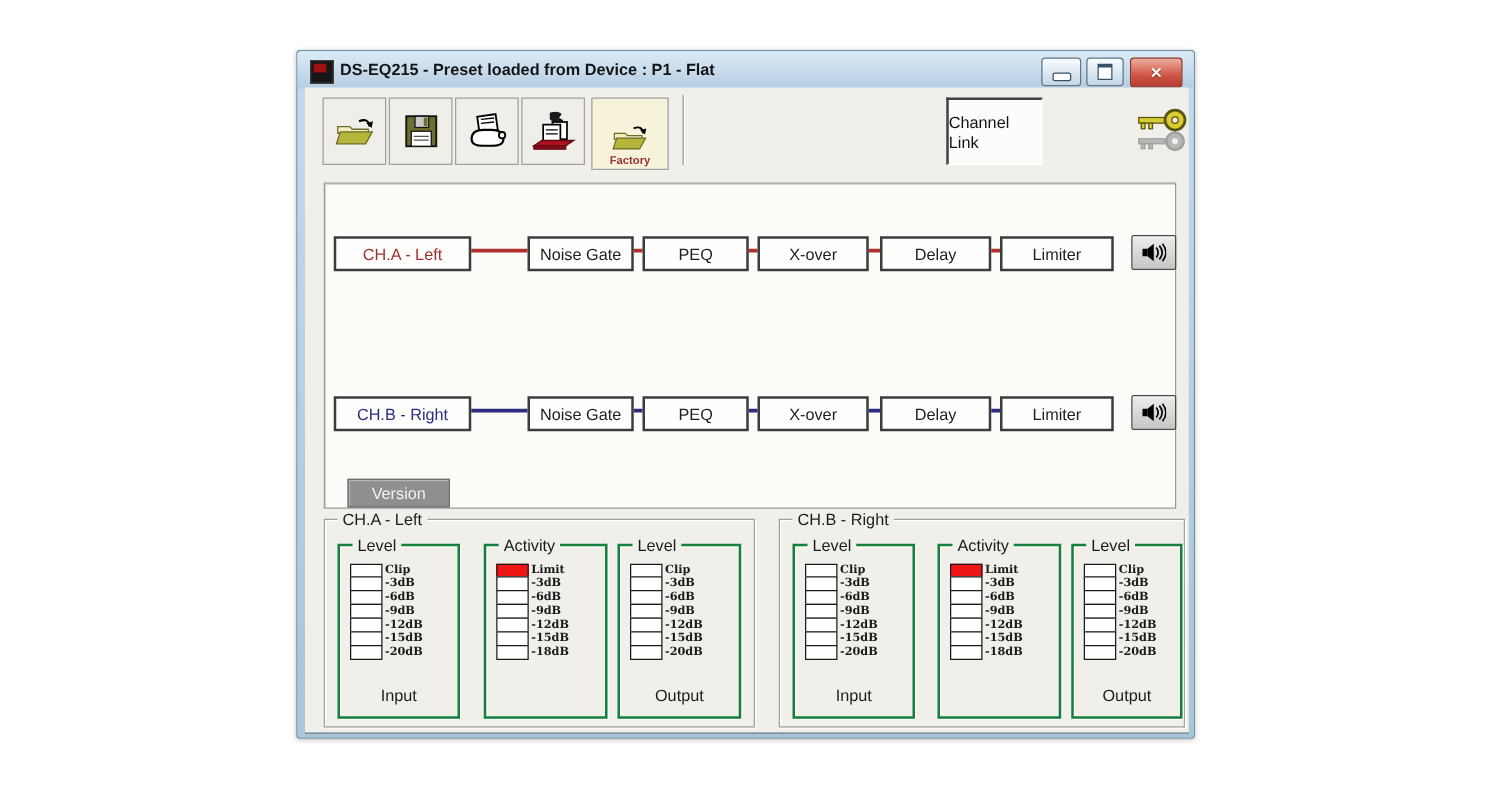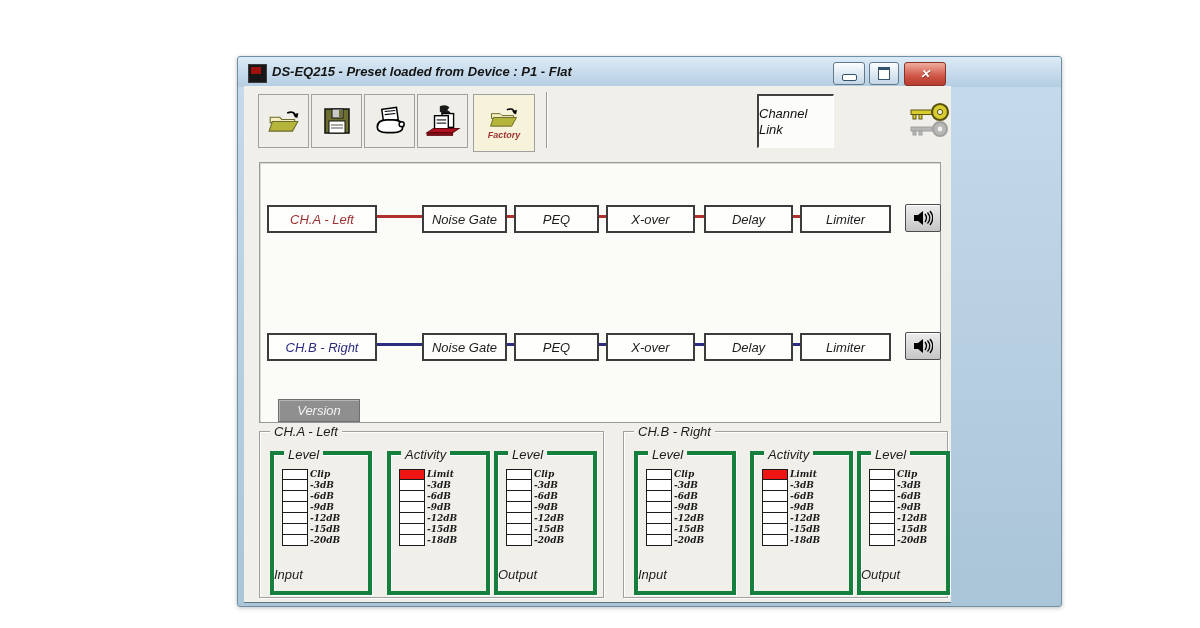--- a/index.html
+++ b/index.html
@@ -1,22 +1,22 @@
 <!DOCTYPE html>
 <html style="--channel-a: #9c3232; --channel-a-line: #b03030; --channel-b: #2c2c80; --channel-b-line: #2c2c80; --meter-lit: #ee1515; --titlebar-blue: #bed3e4; --close-red: #ce5546;"><head>
 <meta charset="utf-8">
 <style>
   html,body{margin:0;padding:0;}
   .stage{position:relative;width:1200px;height:628px;background:#ffffff;overflow:hidden;
          font-family:"Liberation Sans",sans-serif;color:#1a1a1a;}
 
   
-  .window{position:absolute;left:237px;top:56px;width:825px;height:551px;box-sizing:border-box;
+  .window{position:absolute;left:237px;top:40px;width:719px;height:551px;box-sizing:border-box;
           background:linear-gradient(#c6dbec,#aac4d8);border:1px solid #6f8fa5;border-radius:3px;
-          box-shadow:0 1px 4px rgba(0,0,0,.25);font-style:italic;}
+          box-shadow:0 1px 4px rgba(0,0,0,.25);}
   .titlebar{position:absolute;left:0;top:0;width:100%;height:30px;
             background:linear-gradient(#dcebf7,#b4cde2);border-radius:3px 3px 0 0;}
   .app-icon{position:absolute;left:10px;top:7px;width:17px;height:17px;background:#171717;
             border:1px solid #3c3c3c;}
   .app-icon i{position:absolute;left:2px;top:2px;width:10px;height:7px;background:#a01010;display:block;}
   .title-text{position:absolute;left:34px;top:0;line-height:30px;font-size:13px;font-weight:bold;color:#151515;white-space:nowrap;}
   .winbtn{position:absolute;top:5px;height:21px;border:1px solid #62798c;border-radius:3px;
           background:linear-gradient(#fbfdfe,#c3d6e6);display:flex;align-items:center;justify-content:center;cursor:default;}
   .btn-min{left:595px;width:30px;}
   .btn-max{left:631px;width:28px;}
@@ -26,21 +26,21 @@
   .glyph-max{width:10px;height:9px;background:#fff;border:1px solid #34536b;border-top-width:3px;}
 
   
   .client{position:absolute;left:6px;top:29px;width:707px;height:516px;background:#f0efea;
           border-bottom:1px solid #5f7585;}
 
   
   .tbtn{position:absolute;top:8px;width:49px;height:52px;background:#efeee9;border:1px solid #a0a0a0;
         display:flex;align-items:center;justify-content:center;}
   .tbtn svg{display:block;}
-  .tbtn.factory{width:60px;height:54px;background:#f7f3da;flex-direction:column;justify-content:center;padding-bottom:2px;}
+  .tbtn.factory{width:60px;height:54px;background:#f7f3da;flex-direction:column;justify-content:flex-end;padding-bottom:2px;}
   .tbtn.factory .flabel{font-size:9px;font-weight:bold;color:var(--channel-a,#9c3232);line-height:10px;}
   .tsep{position:absolute;left:302px;top:6px;width:1px;height:56px;background:#9a9a9a;box-shadow:1px 0 0 #ffffff;}
   .chbtn{position:absolute;top:8px;height:51px;display:flex;align-items:center;justify-content:center;
          text-align:left;font-size:13px;line-height:16px;}
   .ch-link{left:513px;width:74px;background:#fcfcfb;border-top:2px solid #404040;border-left:2px solid #404040;
            border-bottom:1px solid #ffffff;border-right:1px solid #ffffff;color:#111;}
   .ch-copy{left:589px;width:72px;background:#f0efeb;border-top:1px solid #ffffff;border-left:1px solid #ffffff;
            border-bottom:1px solid #c5c5c0;border-right:1px solid #c5c5c0;color:#b5b5b0;}
   .keybox{position:absolute;left:664px;top:10px;width:46px;height:48px;}
 
@@ -61,30 +61,30 @@
   .versionbtn{position:absolute;left:18px;top:236px;width:80px;height:21px;background:#8f8f8f;
               border:1px solid #6e6e6e;box-shadow:inset 1px 1px 0 #b5b5b5;color:#f2f2f2;font-size:13px;
               display:flex;align-items:center;justify-content:center;}
 
   
   .groupbox{position:absolute;top:345px;height:165px;border:1px solid #a0a0a0;
             box-shadow:inset 1px 1px 0 #ffffff,1px 1px 0 #ffffff;}
   .grp-a{left:15px;width:343px;}
   .grp-b{left:379px;width:323px;}
   .glegend{position:absolute;top:-8px;left:10px;background:#f0efea;padding:0 4px;font-size:13px;color:#1c1c1c;white-space:nowrap;}
-  .fieldset{position:absolute;top:19px;height:136px;border:4px solid #15803d;
+  .fieldset{position:absolute;top:19px;height:136px;border:2px solid #15803d;
             box-shadow:inset 1px 1px 0 #ffffff,1px 1px 0 #ffffff;}
   .meter{position:absolute;left:8px;top:14px;}
   .mrow{display:flex;height:11px;align-items:flex-start;}
   .seg{display:block;width:26px;height:12px;margin-top:-1px;border:1px solid #1a1a1a;background:#ffffff;box-sizing:border-box;}
   .mrow:first-child .seg{margin-top:0;}
   .seg.lit{background:var(--meter-lit,#ee1515);}
   .slab{font-family:"DejaVu Serif",serif;font-weight:bold;font-size:9px;line-height:11px;padding-left:2px;
         white-space:nowrap;color:#1a1a1a;}
-  .caption{position:absolute;bottom:9px;left:0;width:100%;text-align:left;font-size:13px;color:#1c1c1c;}
+  .caption{position:absolute;bottom:9px;left:0;width:100%;text-align:center;font-size:13px;color:#1c1c1c;}
 </style>
 </head>
 <body>
 
 <div class="stage">
   <div class="window">
 
     <div class="titlebar">
       <span class="app-icon">
           <i></i>

